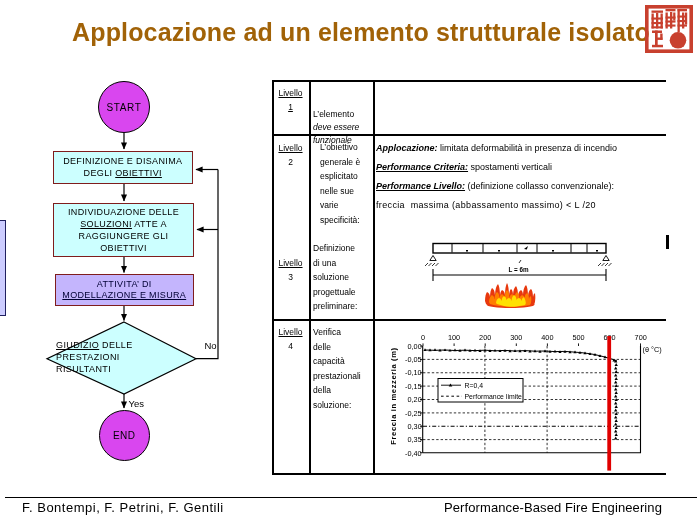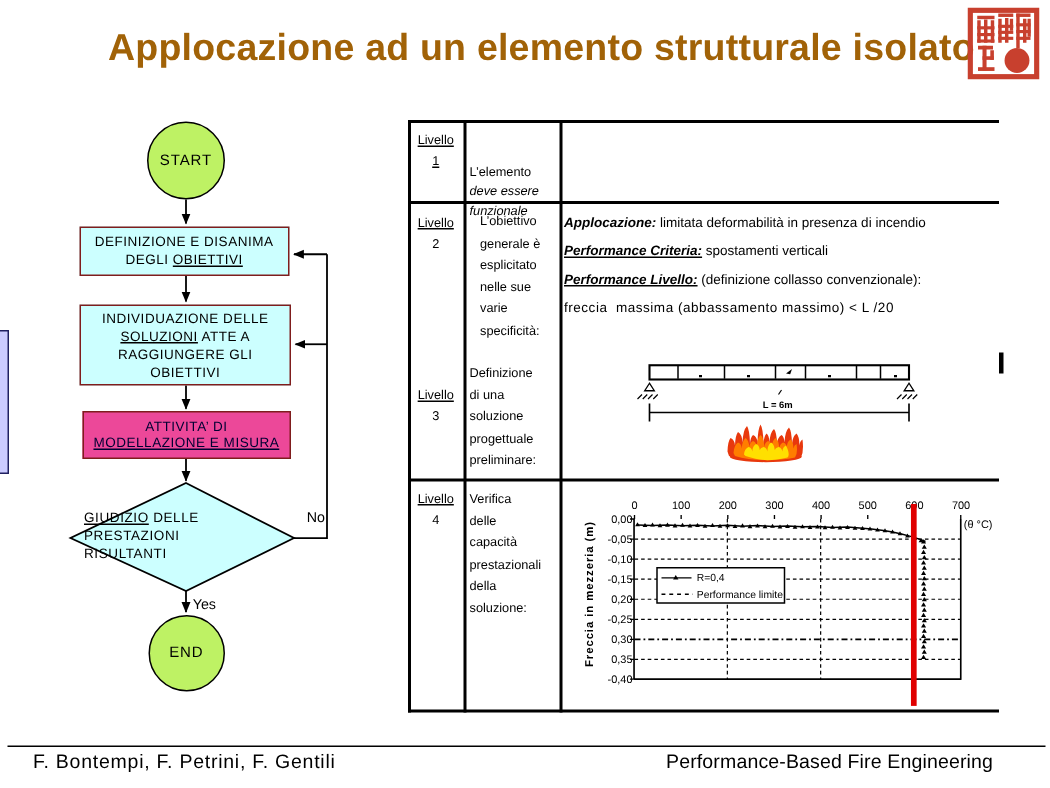--- a/index.html
+++ b/index.html
@@ -1,21 +1,21 @@
 <!DOCTYPE html>
 <html><head>
 <meta charset="utf-8">
 <style>
   html,body{margin:0;padding:0;}
   body{width:700px;height:525px;background:#ffffff;font-family:"Liberation Sans",sans-serif;overflow:hidden;}
   .slide{position:relative;width:700px;height:525px;background:#ffffff;}
   .abs{position:absolute;}
   .title{left:0;top:18px;width:700px;text-align:center;font-size:25px;font-weight:bold;color:#a16207;letter-spacing:0.15px;margin-left:11px;}
   .fc-box{background:#ccffff;border:1px solid #7f1d1d;text-align:center;font-size:9px;color:#000;display:flex;align-items:center;justify-content:center;line-height:12px;letter-spacing:0.35px;}
-  .circ{width:50px;height:50px;border-radius:50%;border:1px solid #000;background:#bef264;display:flex;align-items:center;justify-content:center;font-size:10px;}
+  .circ{width:50px;height:50px;border-radius:50%;border:1px solid #000;background:#d946ef;display:flex;align-items:center;justify-content:center;font-size:10px;}
   .tbl-line{background:#000;}
   .cell{font-size:8.5px;color:#000;line-height:14.6px;}
   .liv{font-size:8.5px;font-weight:normal;text-align:center;width:37px;line-height:14.6px;}
   u{text-underline-offset:1px;}
 </style>
 </head>
 <body>
 <div class="slide">
 
   <div class="abs title">Applocazione ad un elemento strutturale isolato</div>
@@ -80,21 +80,21 @@
   <div class="abs circ" style="left:98px;top:81px;letter-spacing:0.6px;">START</div>
 
   <div class="abs fc-box" style="left:52.5px;top:150.5px;width:138.5px;height:31.5px;">
     <div>DEFINIZIONE E DISANIMA<br>DEGLI <u>OBIETTIVI</u></div>
   </div>
 
   <div class="abs fc-box" style="left:53px;top:202.5px;width:139px;height:52px;">
     <div>INDIVIDUAZIONE DELLE<br><u>SOLUZIONI</u> ATTE A<br>RAGGIUNGERE GLI<br>OBIETTIVI</div>
   </div>
 
-  <div class="abs fc-box" style="left:54.5px;top:274px;width:137.5px;height:30px;background:#ec4899;color:#000033;border-width:1.5px;">
+  <div class="abs fc-box" style="left:54.5px;top:274px;width:137.5px;height:30px;background:#c4b5fd;color:#000033;border-width:1.5px;">
     <div style="line-height:11px;">ATTIVITA’ DI<br><u>MODELLAZIONE E MISURA</u></div>
   </div>
 
   <div class="abs" style="left:56px;top:340px;width:134px;font-size:9px;line-height:11.8px;letter-spacing:0.4px;">
     <u>GIUDIZIO</u> DELLE<br>PRESTAZIONI<br>RISULTANTI</div>
 
   <div class="abs circ" style="left:98.7px;top:409.6px;width:49px;height:49px;letter-spacing:0.5px;font-size:10px;">END</div>
 
   <div class="abs" style="left:204.5px;top:340px;font-size:9.5px;">No</div>
   <div class="abs" style="left:128.5px;top:397.5px;font-size:9.5px;">Yes</div>

